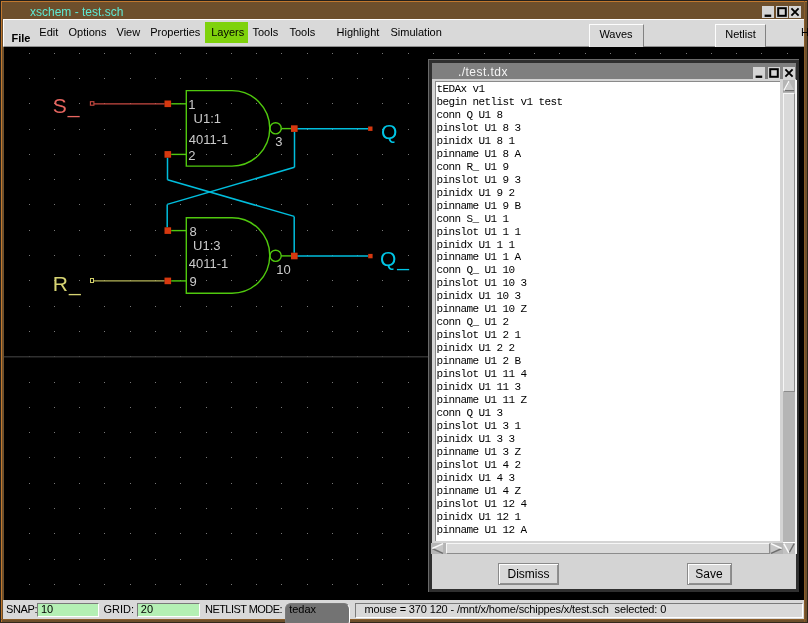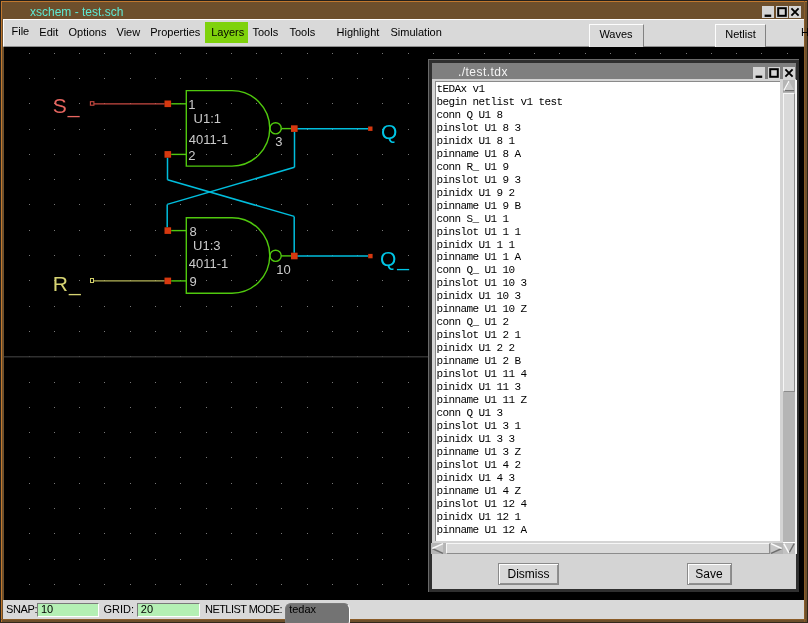--- a/index.html
+++ b/index.html
@@ -31,21 +31,21 @@
 <div style="position:absolute;left:775.5px;top:6px;width:12.2px;height:12.2px;background:#d4d4d4;"><svg width="12" height="12" viewBox="0 0 12 12">
       <rect x="2.2" y="2.2" width="7.6" height="7.6" fill="none" stroke="#000" stroke-width="2"></rect>
     </svg></div>
 <div style="position:absolute;left:789.2px;top:6px;width:12.2px;height:12.2px;background:#d4d4d4;"><svg width="12" height="12" viewBox="0 0 12 12">
       <path d="M2.4 2.4 L9.6 9.6 M9.6 2.4 L2.4 9.6" stroke="#000" stroke-width="1.9"></path>
     </svg></div>
 
 <div class="abs" style="left:3px;top:19px;width:800.5px;height:27.5px;background:#d9d9d9;
  border-top:1.5px solid #fff;border-left:1.5px solid #fff;border-bottom:1px solid #8e8e8e;">
 <div style="position:absolute;left:200.5px;top:2px;width:43px;height:21px;background:#7fd20c"></div>
-<span style="position:absolute;left:7.5px;top:5px;">File</span>
+<span style="position:absolute;left:7.5px;top:12px;font-weight:bold;">File</span>
 <span style="position:absolute;left:35.3px;top:6.4px;">Edit</span>
 <span style="position:absolute;left:64.5px;top:6.4px;">Options</span>
 <span style="position:absolute;left:112.5px;top:6.4px;">View</span>
 <span style="position:absolute;left:146.2px;top:6.4px;text-align:center;">Properties</span>
 <span style="position:absolute;left:207.2px;top:6.4px;">Layers</span>
 <span style="position:absolute;left:248.5px;top:6.4px;">Tools</span>
 <span style="position:absolute;left:285.5px;top:6.4px;">Tools</span>
 <span style="position:absolute;left:332.5px;top:6.4px;">Highlight</span>
 <span style="position:absolute;left:386.5px;top:6.4px;">Simulation</span>
 <div class="mbtn" style="left:584.5px;width:55px;">Waves</div>
@@ -202,13 +202,16 @@
     <span style="position:absolute;left:3px;top:-1.4px;">10</span>
     </div>
   <span class="abs" style="left:100.4px;top:3.3px;">GRID:</span>
   <div class="sunken" style="left:133.8px;top:3.4px;width:63px;height:13.6px;background:#b4f0b4;">
     <span style="position:absolute;left:3px;top:-1.4px;">20</span>
     </div>
   <span class="abs" style="left:202px;top:3.3px;letter-spacing:-0.55px;">NETLIST MODE:</span>
   <div class="sunken" style="left:282.2px;top:3.4px;width:64.8px;height:24px;background:#737373;border-radius:6px;">
     <span style="position:absolute;left:3px;top:-1.4px;">tedax</span>
     </div>
+  <div class="sunken" style="left:352px;top:3.4px;width:448px;height:14.2px;background:#d9d9d9;">
+    <span style="position:absolute;left:8.5px;top:-1.2px;letter-spacing:-0.15px;">mouse = 370 120 - /mnt/x/home/schippes/x/test.sch&nbsp; selected: 0</span>
+    </div>
 </div>
 
 </body></html>

